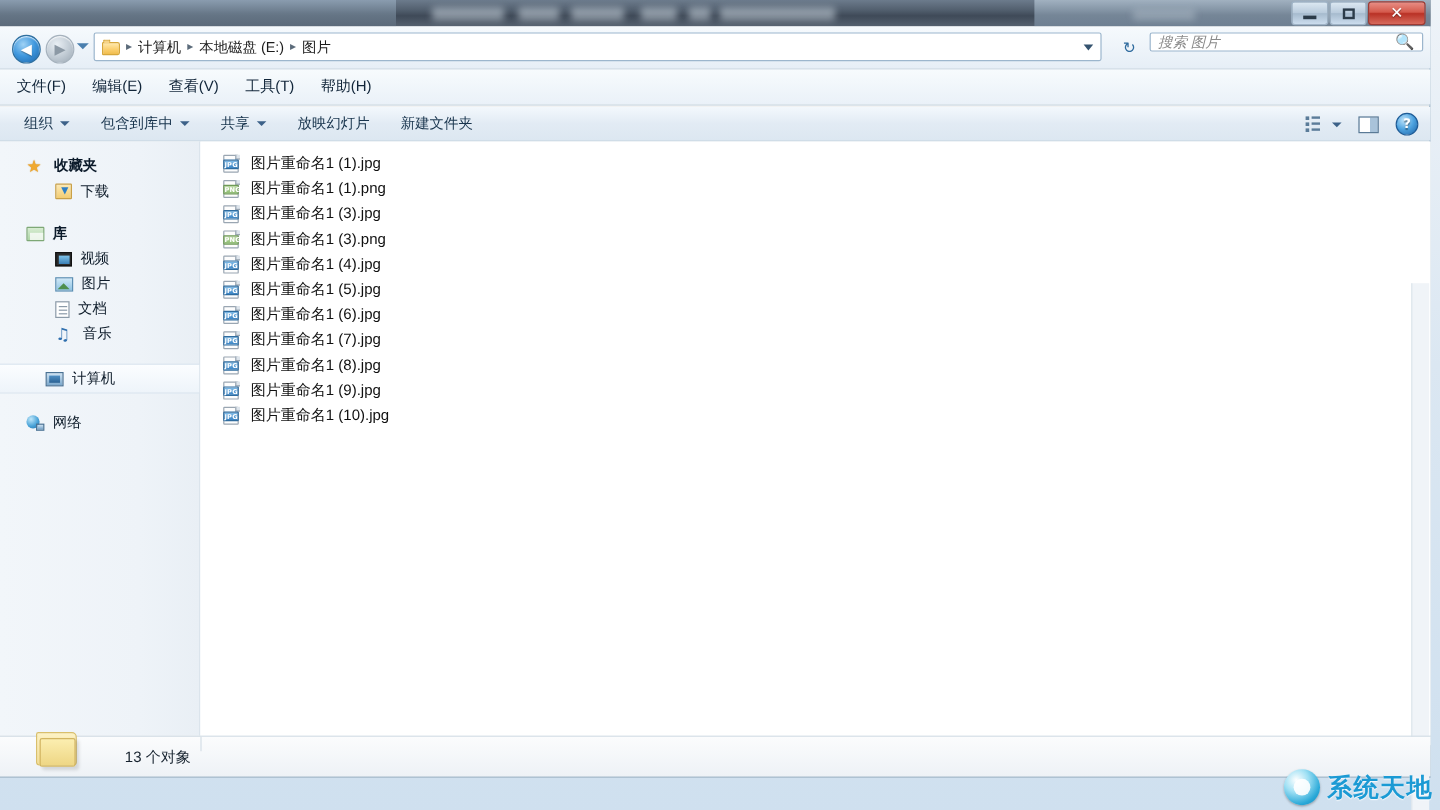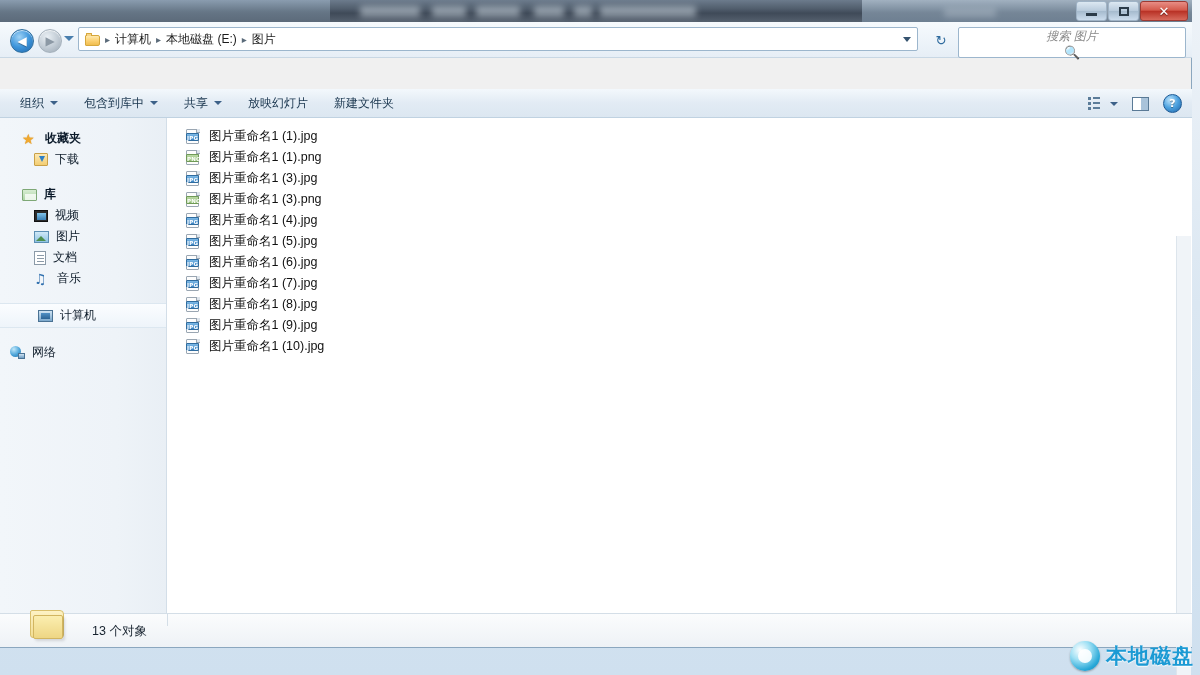--- a/index.html
+++ b/index.html
@@ -70,23 +70,23 @@
   .crumbfolder:after{content:"";position:absolute;left:1px;top:0;width:6px;height:3px;
     background:#f6d488;border:1px solid #d6a73c;border-bottom:none;border-radius:1px 1px 0 0;box-sizing:border-box;}
   .crumb{font-size:12px;color:#1b1b1b;padding:0 3px;white-space:nowrap;}
   .csep{color:#5b6b7a;font-size:10px;padding:0 2px;font-family:"DejaVu Sans",sans-serif;}
   .addrdrop{position:absolute;right:6px;top:9px;width:0;height:0;
     border-left:4px solid transparent;border-right:4px solid transparent;border-top:5px solid #35536f;}
 
   .refreshbtn{position:absolute;left:930px;top:7px;width:22px;height:22px;
     display:flex;align-items:center;justify-content:center;color:#2f6b9e;font-size:13px;
     font-family:"DejaVu Sans",sans-serif;}
-  .searchbox{position:absolute;left:958px;top:5px;width:228px;height:31px;
+  .searchbox{position:absolute;left:958px;top:5px;width:228px;height:16px;
     background:#fff;border:1px solid #9cb6cd;border-radius:2px;box-sizing:border-box;
-    display:flex;align-items:center;padding:0 6px;flex-direction:column;}
+    display:flex;align-items:center;padding:0 6px;}
   .searchph{font-size:12px;color:#8a8a8a;font-style:italic;flex:1;}
   .searchicon{color:#3f6e9b;font-size:13px;font-family:"DejaVu Sans",sans-serif;}
 
   
   .menubar{position:absolute;left:0;top:58px;width:1192px;height:30px;
     background:linear-gradient(180deg,#f7fbfd 0%,#eaf1f8 100%);
     border-bottom:1px solid #cfdce7;box-sizing:border-box;display:flex;align-items:center;padding-left:14px;}
   .menuitem{font-size:12.5px;color:#12263a;margin-right:22px;white-space:nowrap;}
 
   
@@ -109,21 +109,21 @@
     display:flex;align-items:center;justify-content:center;
     font-family:"DejaVu Sans",sans-serif;text-shadow:0 1px 1px rgba(0,0,0,.4);}
 
   
   .bodyrow{position:absolute;left:0;top:118px;width:1192px;height:495px;background:#fff;}
   .navpane{position:absolute;left:0;top:0;width:167px;height:495px;
     background:linear-gradient(90deg,#f2f6fa 0%,#eef3f8 70%,#e9eff5 100%);
     border-right:1px solid #d3dee8;box-sizing:border-box;padding-top:10px;}
   .navgroup{margin-bottom:14px;}
   .navrow{display:flex;align-items:center;height:21px;padding-left:22px;font-size:12px;color:#0d1b29;}
-  .navrow.child{padding-left:34px;}
+  .navrow.child{padding-left:46px;}
   .navrow.head{font-weight:bold;color:#0b1a2a;}
   .navrow.sel{background:linear-gradient(180deg,#fbfdff 0%,#eef4fa 100%);
     border-top:1px solid #dce7f0;border-bottom:1px solid #dce7f0;
     padding-left:38px;height:23px;}
   .nicon{width:16px;height:14px;margin-right:7px;position:relative;flex:none;}
 
   .i-star{color:#f0a930;font-size:14px;line-height:1;font-family:"DejaVu Sans",sans-serif;
     text-shadow:0 0 1px #c8851c;}
   .i-dl{width:14px;height:13px;background:linear-gradient(180deg,#fde9b4 0%,#f3cd72 100%);
     border:1px solid #c9a047;border-radius:1px;box-sizing:border-box;position:relative;}
@@ -179,21 +179,21 @@
     background:linear-gradient(180deg,#fbfcfd 0%,#eef2f6 100%);
     border-top:1px solid #d4dee7;box-sizing:border-box;}
   .sb-folder{position:absolute;left:28px;top:-6px;width:40px;height:34px;}
   .sb-folder .back{position:absolute;left:2px;top:2px;width:34px;height:28px;
     background:linear-gradient(180deg,#fdf2c4 0%,#f3de93 100%);
     border:1px solid #d9bf6b;border-radius:2px 4px 3px 3px;box-sizing:border-box;}
   .sb-folder .front{position:absolute;left:5px;top:7px;width:30px;height:24px;
     background:linear-gradient(180deg,#fbeeb0 0%,#eed684 100%);
     border:1px solid #d2b560;border-radius:2px;box-sizing:border-box;
     box-shadow:2px 2px 3px rgba(0,0,0,.13);}
-  .sb-text{position:absolute;left:92px;top:9px;font-size:12.5px;color:#16222e;}
+  .sb-text{position:absolute;left:104px;top:9px;font-size:12.5px;color:#16222e;}
   .sb-sep{position:absolute;left:167px;top:0;width:1px;height:12px;background:#d4dee7;}
 
   
   .scroll{position:absolute;right:1px;top:118px;width:15px;height:495px;
     background:#f0f4f8;border-left:1px solid #dde5ec;box-sizing:border-box;}
 
   
   .watermark{position:absolute;right:6px;bottom:4px;display:flex;align-items:center;gap:6px;z-index:20;}
   .wm-logo{width:30px;height:30px;border-radius:50%;position:relative;
     background:radial-gradient(circle at 34% 30%,#ffffff 0%,#9fe0f4 35%,#2aa9d8 70%,#0c7fb5 100%);
@@ -258,20 +258,27 @@
       <div class="refreshbtn">
         <span>↻</span>
       </div>
 
       <div class="searchbox">
         <span class="searchph">搜索 图片</span>
         <span class="searchicon">🔍</span>
       </div>
     </div>
 
+    <div class="menubar">
+      <span class="menuitem">文件(F)</span>
+      <span class="menuitem">编辑(E)</span>
+      <span class="menuitem">查看(V)</span>
+      <span class="menuitem">工具(T)</span>
+      <span class="menuitem">帮助(H)</span>
+    </div>
 
     <div class="toolbar">
       <span class="tbitem">
         <span>组织</span>
         <i class="tbcaret"></i>
       </span>
       <span class="tbitem">
         <span>包含到库中</span>
         <i class="tbcaret"></i>
       </span>
@@ -336,21 +343,21 @@
         </div>
 
         <div class="navgroup">
           <div class="navrow sel">
             <span class="nicon i-comp"></span>
             <span>计算机</span>
           </div>
         </div>
 
         <div class="navgroup">
-          <div class="navrow" style="padding-left:10px;">
+          <div class="navrow" style="padding-left:22px;">
             <span class="nicon i-net"></span>
             <span>网络</span>
           </div>
         </div>
 
       </div>
 
       <div class="filelist">
         <div class="filerow">
           <span class="ficon jpg">
@@ -451,16 +458,16 @@
         <span class="back"></span>
           <span class="front"></span>
       </div>
       <div class="sb-text">13 个对象</div>
     </div>
 
   </div>
 
   <div class="watermark">
     <span class="wm-logo"></span>
-    <span class="wm-text">本地磁盘</span>
+    <span class="wm-text">系统天地</span>
   </div>
 
 </div>
 
 </body></html>

